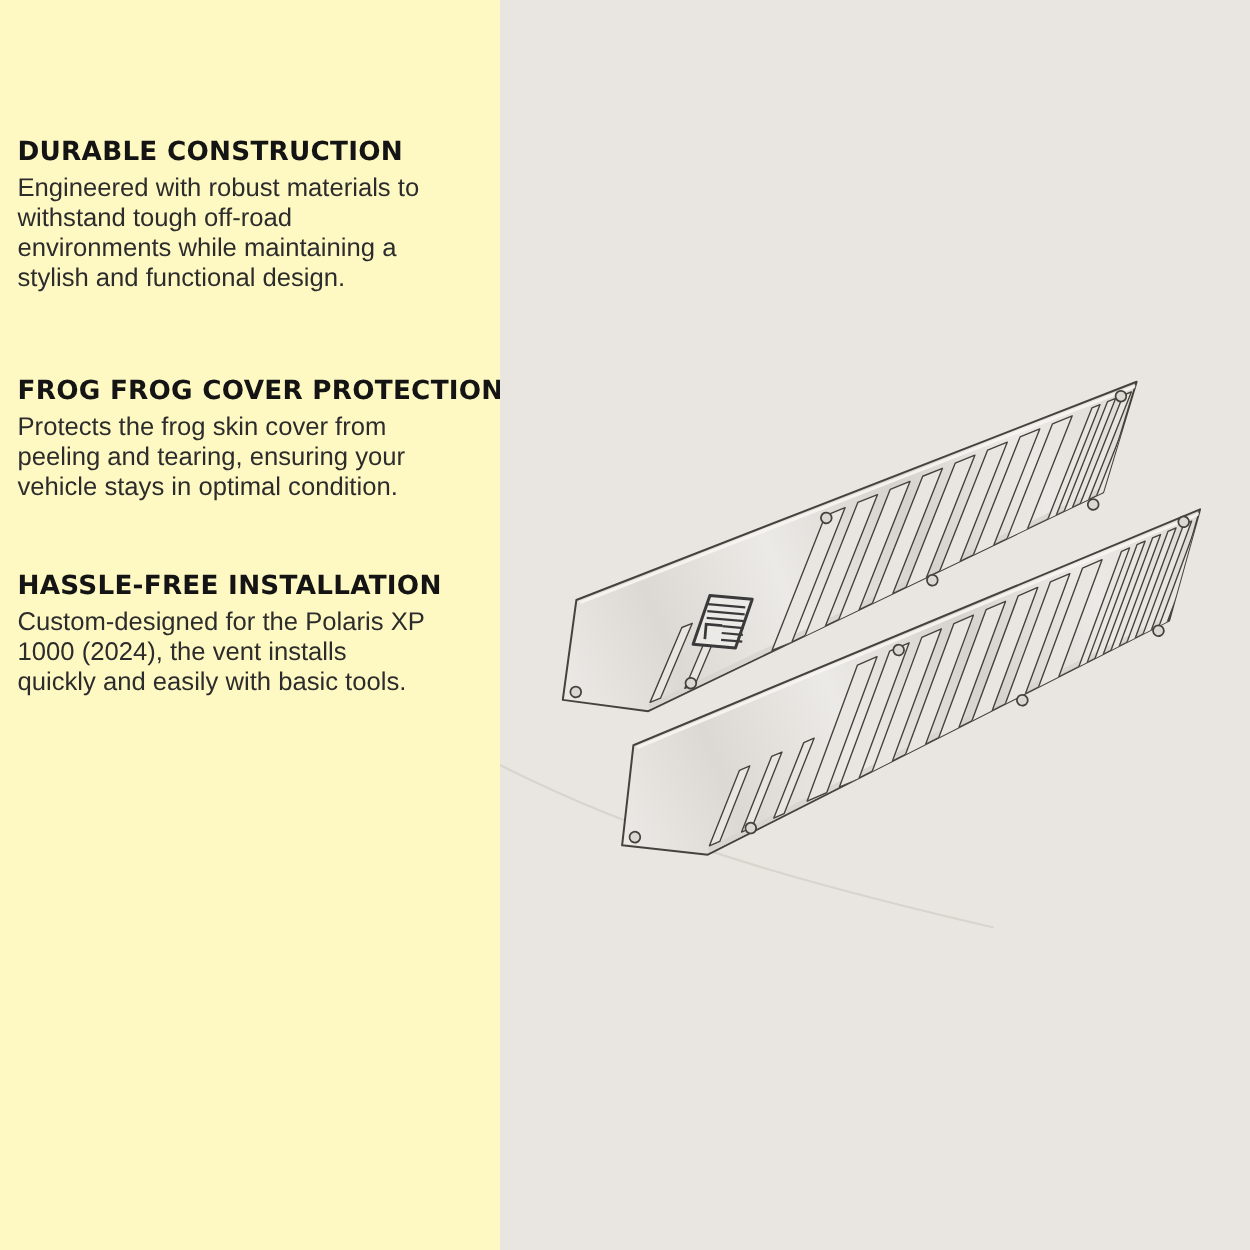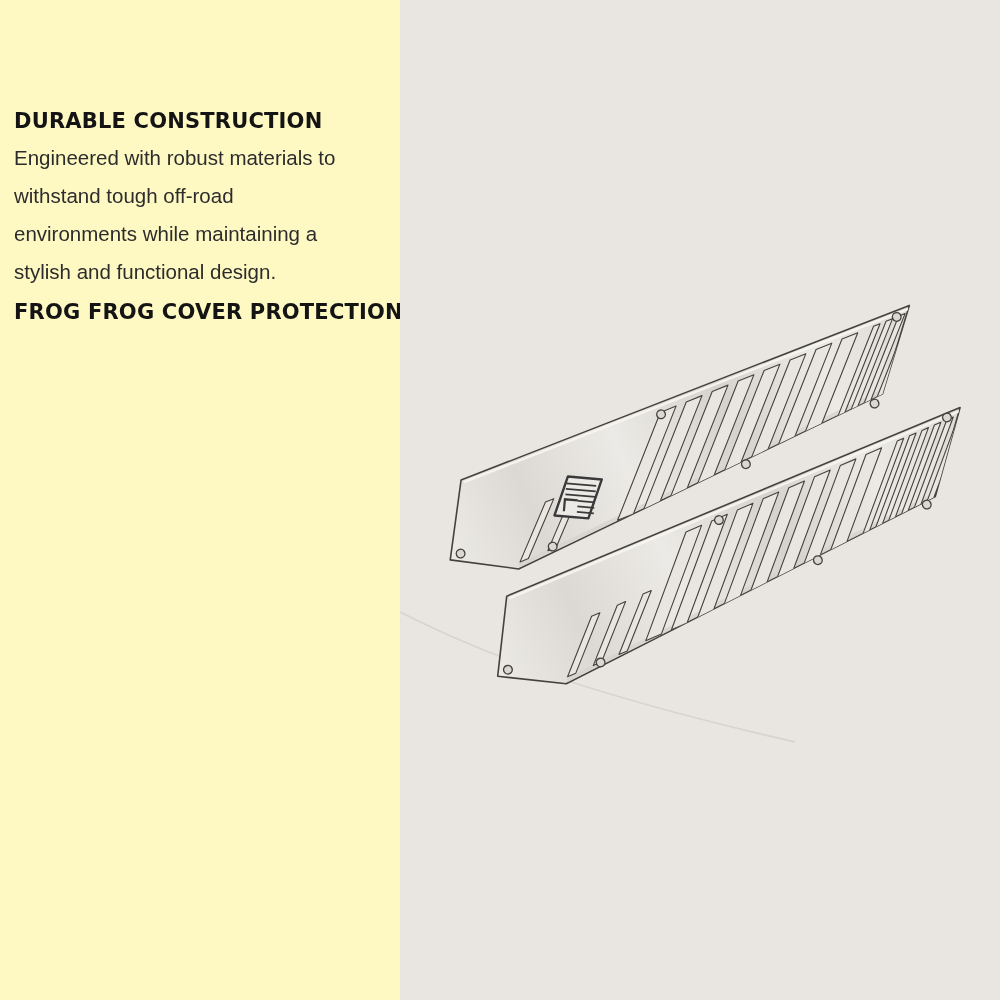--- a/index.html
+++ b/index.html
@@ -23,21 +23,21 @@
     font-weight:800;
     font-size:21px;
     line-height:23px;
     letter-spacing:0.2px;
     color:#141414;
     white-space:pre;
   }
   .feature p{
     margin:6px 0 0 0;
     font-size:20.5px;
-    line-height:38px;
+    line-height:24px;
     color:#2c2c2c;
     white-space:pre;
   }
   #feature-1{top:110px;}
   #feature-2{top:301px;}
   #feature-3{top:457px;}
   svg{display:block;}
 </style>
 </head>
 <body>
@@ -45,20 +45,29 @@
 <div class="left-col">
   <section class="feature" id="feature-1">
     <h3>DURABLE CONSTRUCTION</h3>
     <p>Engineered with robust materials to
 withstand tough off-road
 environments while maintaining a
 stylish and functional design.</p>
   </section>
   <section class="feature" id="feature-2">
     <h3>FROG FROG COVER PROTECTION</h3>
+    <p>Protects the frog skin cover from
+peeling and tearing, ensuring your
+vehicle stays in optimal condition.</p>
+  </section>
+  <section class="feature" id="feature-3">
+    <h3>HASSLE-FREE INSTALLATION</h3>
+    <p>Custom-designed for the Polaris XP
+1000 (2024), the vent installs
+quickly and easily with basic tools.</p>
   </section>
 </div>
 
 <div class="right-col">
   <svg id="product-svg" viewBox="0 0 600 1000" width="600" height="1000">
       <defs>
         <linearGradient id="mg0" gradientUnits="userSpaceOnUse" x1="0" y1="0" x2="521" y2="0">
           <stop offset="0" stop-color="#eceae6"></stop>
           <stop offset="0.18" stop-color="#dcd9d4"></stop>
           <stop offset="0.38" stop-color="#eceae6"></stop>

